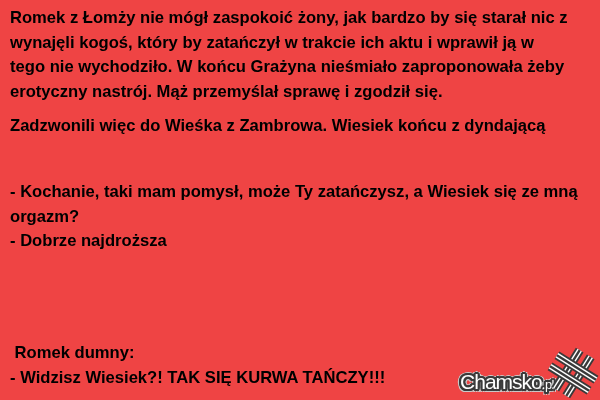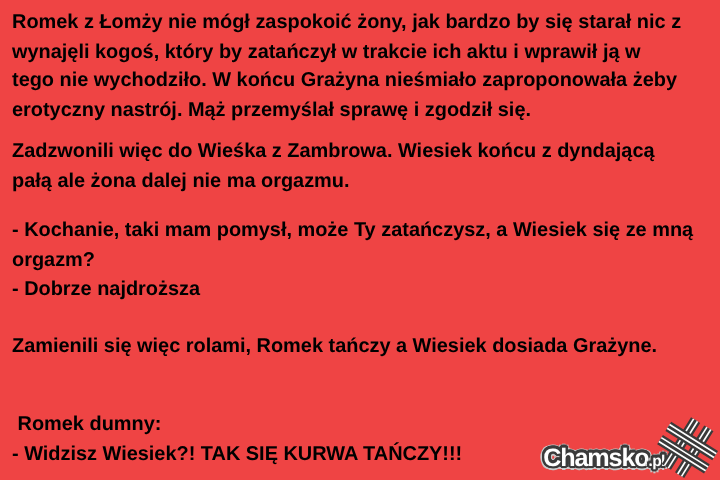--- a/index.html
+++ b/index.html
@@ -53,26 +53,26 @@
       -1.5px -1.5px 0 #3b3b3b, 1.5px -1.5px 0 #3b3b3b,
       -1.5px 1.5px 0 #3b3b3b, 1.5px 1.5px 0 #3b3b3b,
       -2px -1px 0 #3b3b3b, -2px 1px 0 #3b3b3b, 2px -1px 0 #3b3b3b, 2px 1px 0 #3b3b3b,
       -1px -2px 0 #3b3b3b, 1px -2px 0 #3b3b3b, -1px 2px 0 #3b3b3b, 1px 2px 0 #3b3b3b,
       -3.4px 0 0 #c9c9c9, 3.4px 0 0 #c9c9c9, 0 -3.4px 0 #c9c9c9, 0 3.4px 0 #c9c9c9,
       -2.5px -2.5px 0 #c9c9c9, 2.5px -2.5px 0 #c9c9c9,
       -2.5px 2.5px 0 #c9c9c9, 2.5px 2.5px 0 #c9c9c9;
   }
   .wm-brand {
     font-size: 21px;
-    font-weight: 700;
+    font-weight: 400;
     letter-spacing: -1px;
   }
   .wm-tld {
     font-size: 13px;
-    font-weight: 700;
+    font-weight: 400;
     letter-spacing: -0.5px;
   }
   .wm-icon {
     position: absolute;
     right: 2px;
     bottom: 1px;
     width: 50px;
     height: 52px;
   }
   .wm-icon svg { overflow: visible; display: block; }
@@ -84,31 +84,29 @@
 
   <div class="para p1">
     <div class="line">Romek z Łomży nie mógł zaspokoić żony, jak bardzo by się starał nic z</div>
     <div class="line">wynajęli kogoś, który by zatańczył w trakcie ich aktu i wprawił ją w</div>
     <div class="line">tego nie wychodziło. W końcu Grażyna nieśmiało zaproponowała żeby</div>
     <div class="line">erotyczny nastrój. Mąż przemyślał sprawę i zgodził się.</div>
   </div>
 
   <div class="para p2">
     <div class="line">Zadzwonili więc do Wieśka z Zambrowa. Wiesiek końcu z dyndającą</div>
-    <div class="line">pałą ale żona dalej nie ma orgazmu.</div>
   </div>
 
   <div class="para p3">
     <div class="line">- Kochanie, taki mam pomysł, może Ty zatańczysz, a Wiesiek się ze mną</div>
     <div class="line">orgazm?</div>
     <div class="line">- Dobrze najdroższa</div>
   </div>
 
   <div class="para p4">
-    <div class="line">Zamienili się więc rolami, Romek tańczy a Wiesiek dosiada Grażyne.</div>
   </div>
 
   <div class="para p5">
     <div class="line"> Romek dumny:</div>
     <div class="line">- Widzisz Wiesiek?! TAK SIĘ KURWA TAŃCZY!!!</div>
   </div>
 
   <div class="wm-text">
     <span class="wm-brand outlined">Chamsko</span><span class="wm-tld outlined">.pl</span>
   </div>

